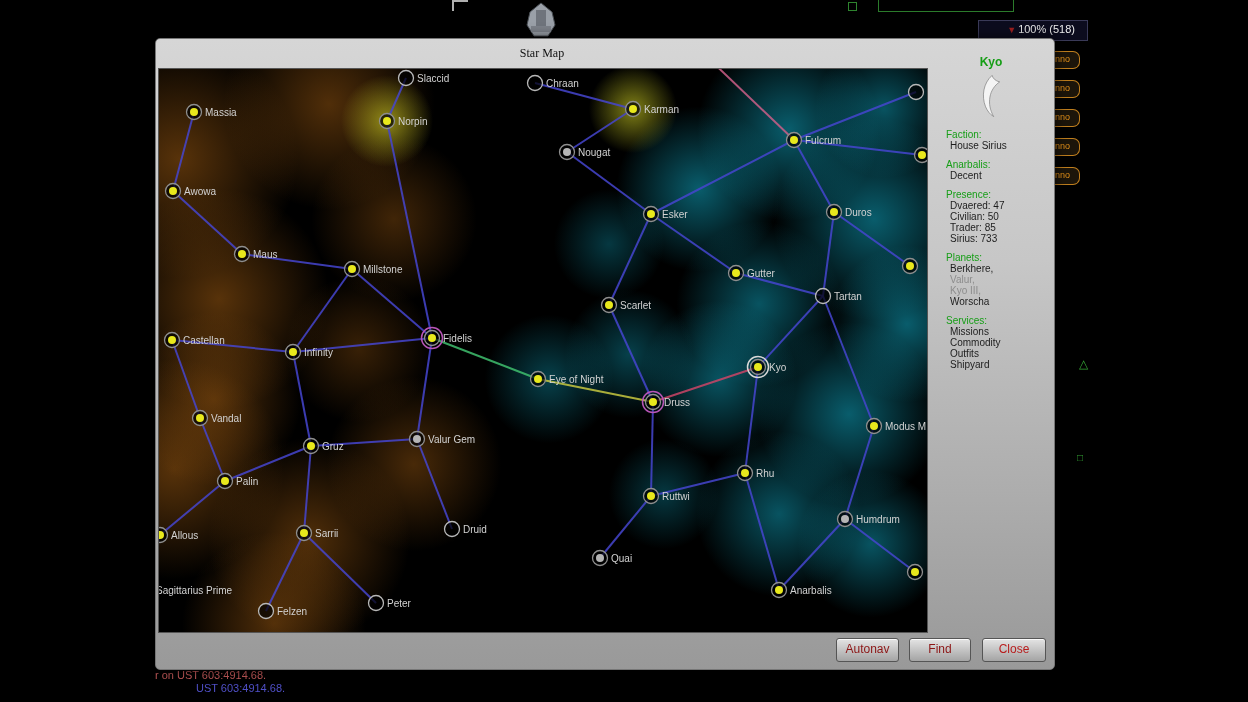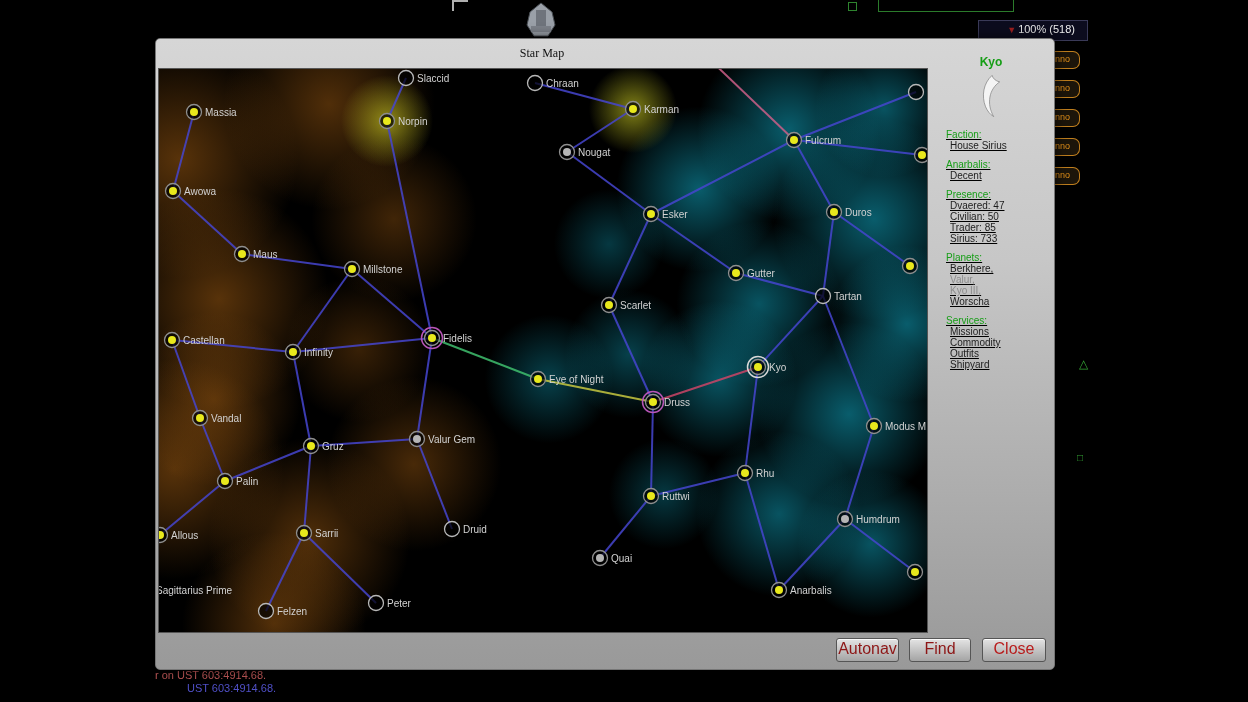--- a/index.html
+++ b/index.html
@@ -25,28 +25,28 @@
     border:1px solid #777;border-radius:5px;box-shadow:0 0 14px rgba(0,0,0,.7);}
   #dialog-title{position:absolute;left:2px;top:0;width:768px;height:28px;text-align:center;line-height:28px;font-size:12px;color:#101010;font-family:Liberation Serif, serif;}
   #map{position:absolute;left:2px;top:29px;width:768px;height:563px;background:#000;overflow:hidden;border:1px solid #555;}
   .nebula{position:absolute;pointer-events:none;}
   #map svg{position:absolute;left:0;top:0;}
 
   
   #info-panel{position:absolute;left:772px;top:0;width:126px;height:630px;padding-top:16px;}
   #panel-title{color:#169e16;font-weight:bold;font-size:12px;text-align:center;}
   #faction-logo-wrap{text-align:center;margin:4px 0 6px 0;height:48px;}
-  #panel-sections{padding-left:18px;font-size:10px;text-decoration:underline;}
+  #panel-sections{padding-left:18px;font-size:10px;}
   .sec-label{color:#169e16;margin-top:8px;line-height:11px;}
   .sec-line{color:#1d1d1d;padding-left:4px;line-height:11px;}
   .sec-line.muted{color:#8d8d8d;}
 
   
   .dlg-btn{position:absolute;top:599px;height:22px;background:linear-gradient(180deg,#e4e4e4,#a4a4a4);
-    border:1px solid #555;border-radius:3px;color:#8d1616;font-size:16px;text-align:center;line-height:20px;cursor:pointer;
+    border:1px solid #555;border-radius:3px;color:#8d1616;font-size:12px;text-align:center;line-height:20px;cursor:pointer;
     box-shadow:inset 0 1px 0 rgba(255,255,255,.8);}
   #btn-autonav{left:680px;width:61px;}
   #btn-find{left:753px;width:60px;}
   #btn-close{left:826px;width:62px;color:#b81d1d;}
 </style>
 </head>
 <body>
 
 <div id="stage">
 
@@ -65,21 +65,21 @@
       <div class="weapon-pill" style="top: 51px;">nno</div>
       <div class="weapon-pill" style="top: 80px;">nno</div>
       <div class="weapon-pill" style="top: 109px;">nno</div>
       <div class="weapon-pill" style="top: 138px;">nno</div>
       <div class="weapon-pill" style="top: 167px;">nno</div>
     </div>
   <div class="hud-el" id="green-triangle">△</div>
   <div class="hud-el" id="green-square">□</div>
   <div id="log-lines">
       <div class="log-line" style="left: 155px; top: 669px; color: rgb(196, 90, 90);">r on UST 603:4914.68.</div>
-      <div class="log-line" style="left: 151px; top: 682px; color: rgb(80, 80, 200); padding-left: 36px;">UST 603:4914.68.</div>
+      <div class="log-line" style="left: 160px; top: 682px; color: rgb(80, 80, 200); padding-left: 36px;">UST 603:4914.68.</div>
     </div>
 
   <div id="dialog">
     <div id="dialog-title">Star Map</div>
 
     <div id="map">
         <div class="nebula" style="left: -110px; top: -40px; height: 260px; width: 260px; background: radial-gradient(circle, rgba(160, 92, 18, 0.55) 0%, rgba(0, 0, 0, 0) 65%);"></div>
         <div class="nebula" style="left: 55px; top: -80px; height: 230px; width: 230px; background: radial-gradient(circle, rgba(160, 92, 18, 0.5) 0%, rgba(0, 0, 0, 0) 65%);"></div>
         <div class="nebula" style="left: -60px; top: 110px; height: 240px; width: 240px; background: radial-gradient(circle, rgba(160, 92, 18, 0.55) 0%, rgba(0, 0, 0, 0) 65%);"></div>
         <div class="nebula" style="left: -105px; top: 280px; height: 240px; width: 240px; background: radial-gradient(circle, rgba(160, 92, 18, 0.55) 0%, rgba(0, 0, 0, 0) 65%);"></div>

